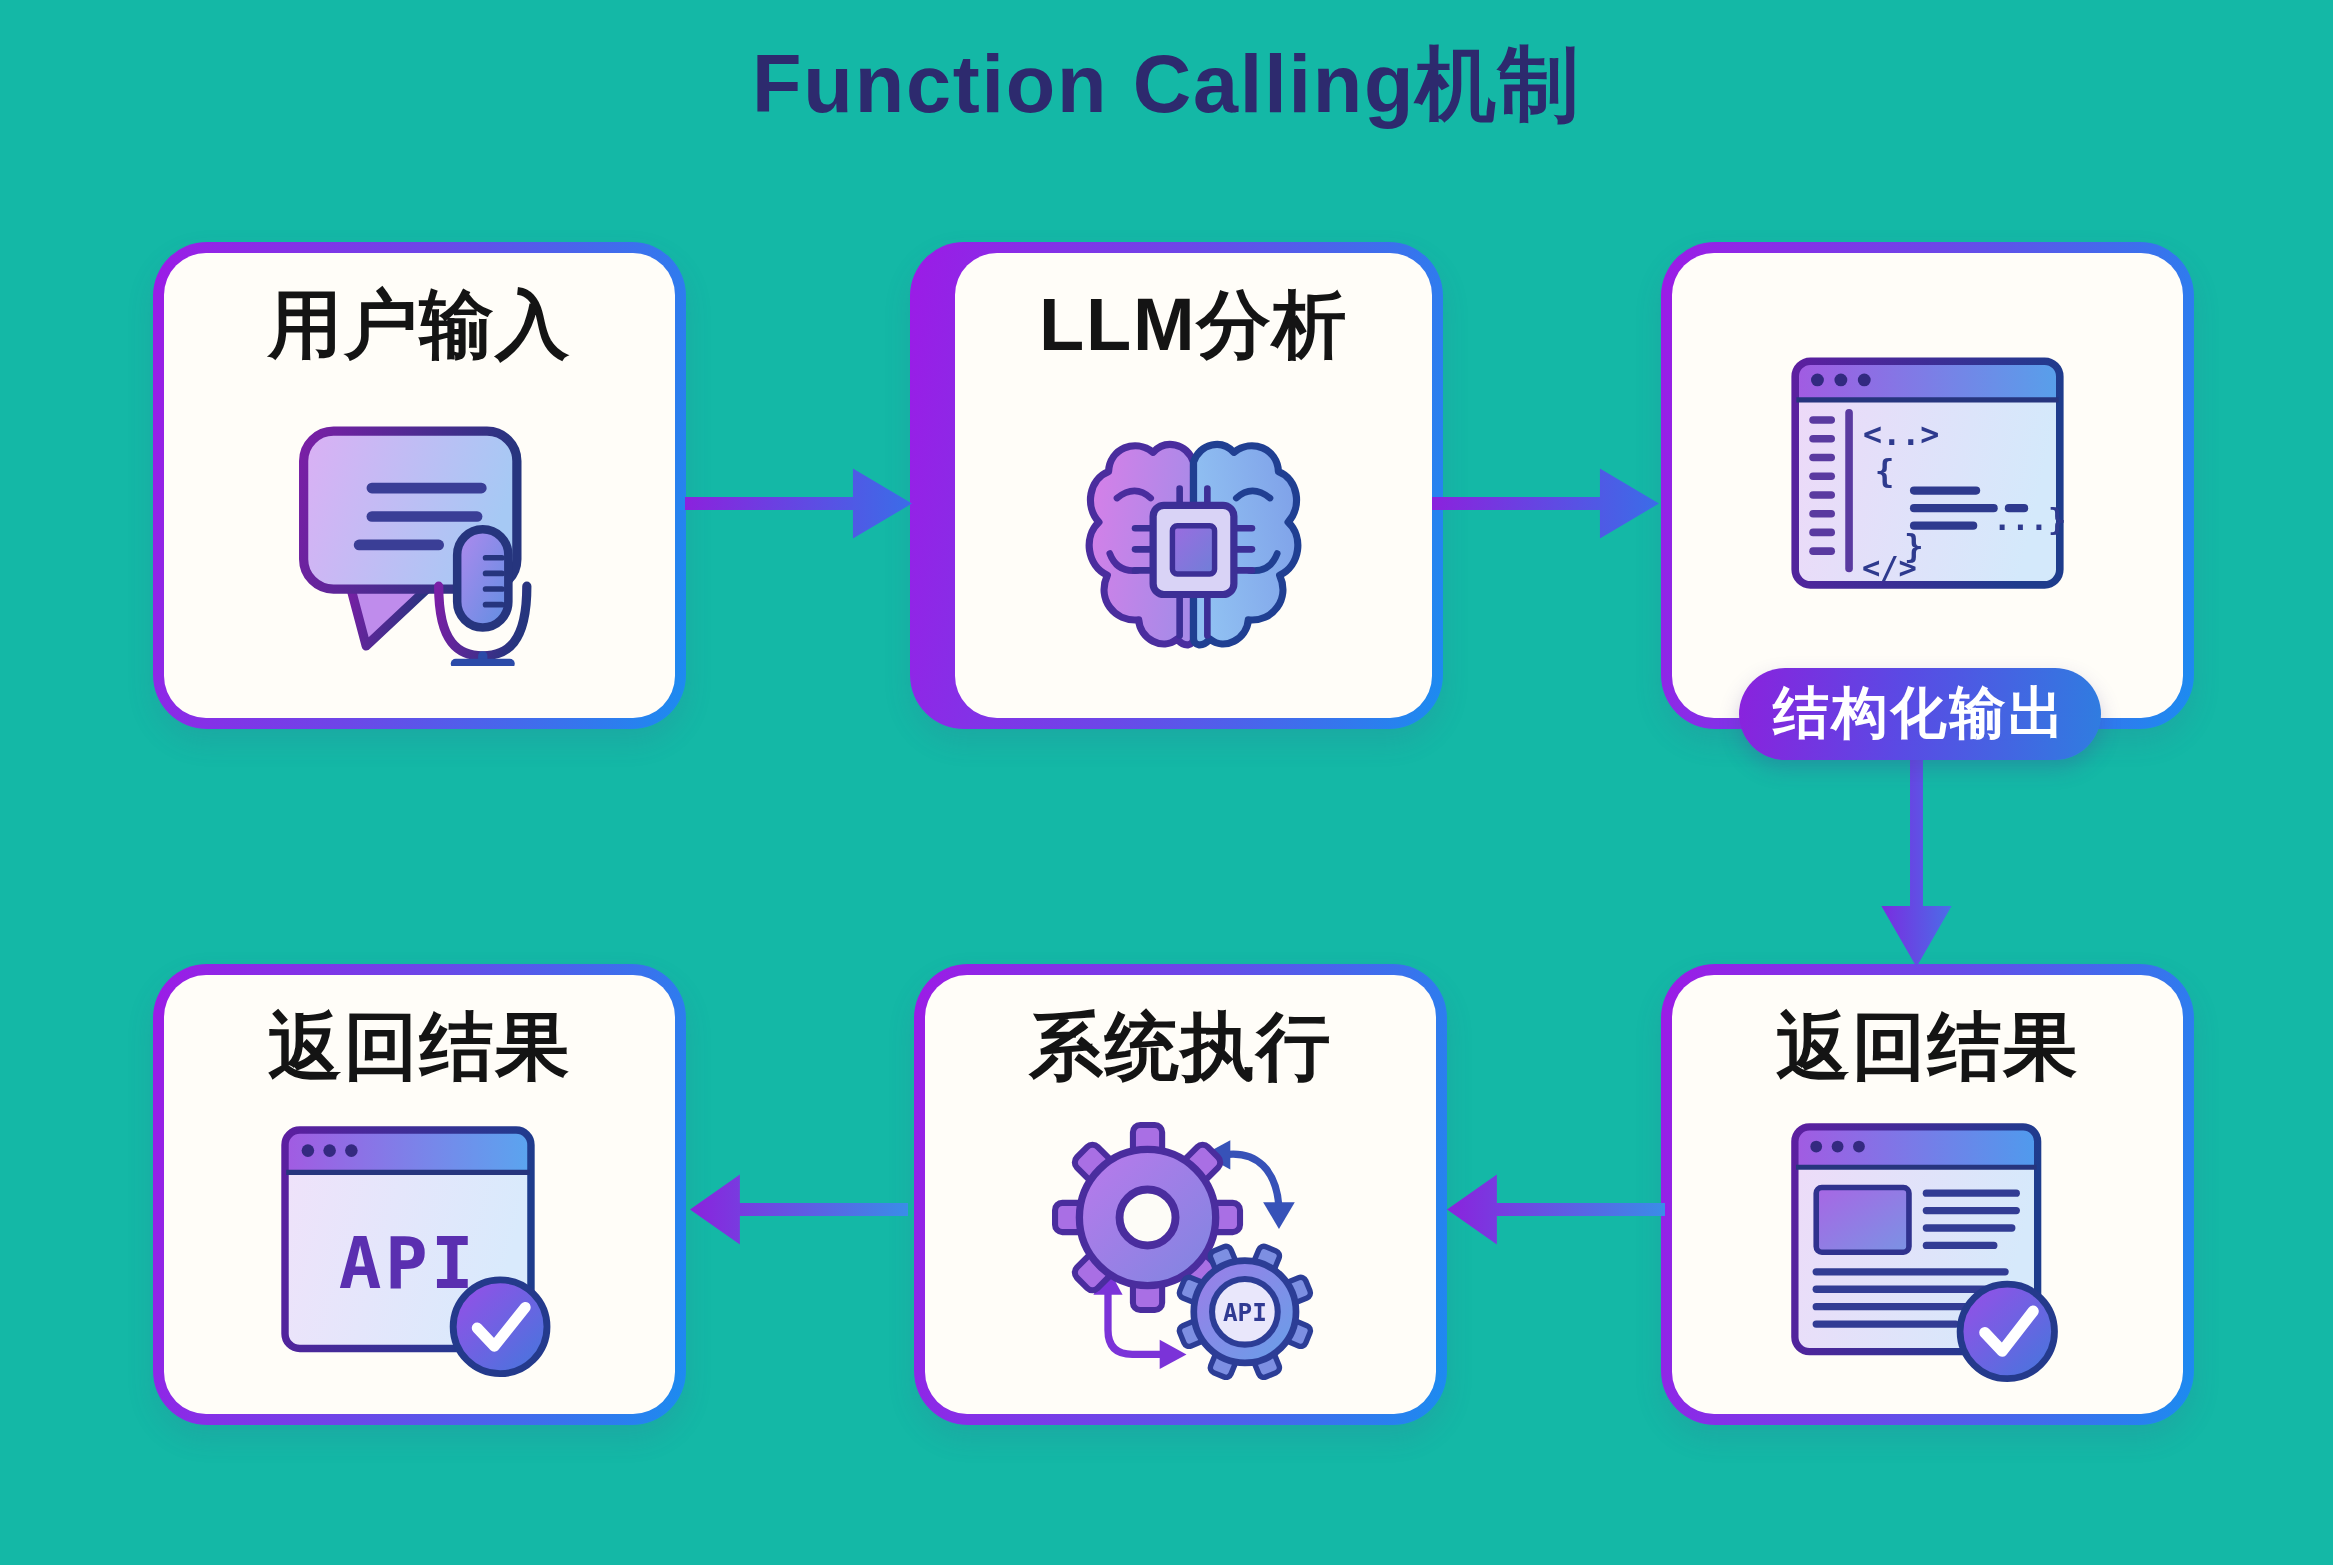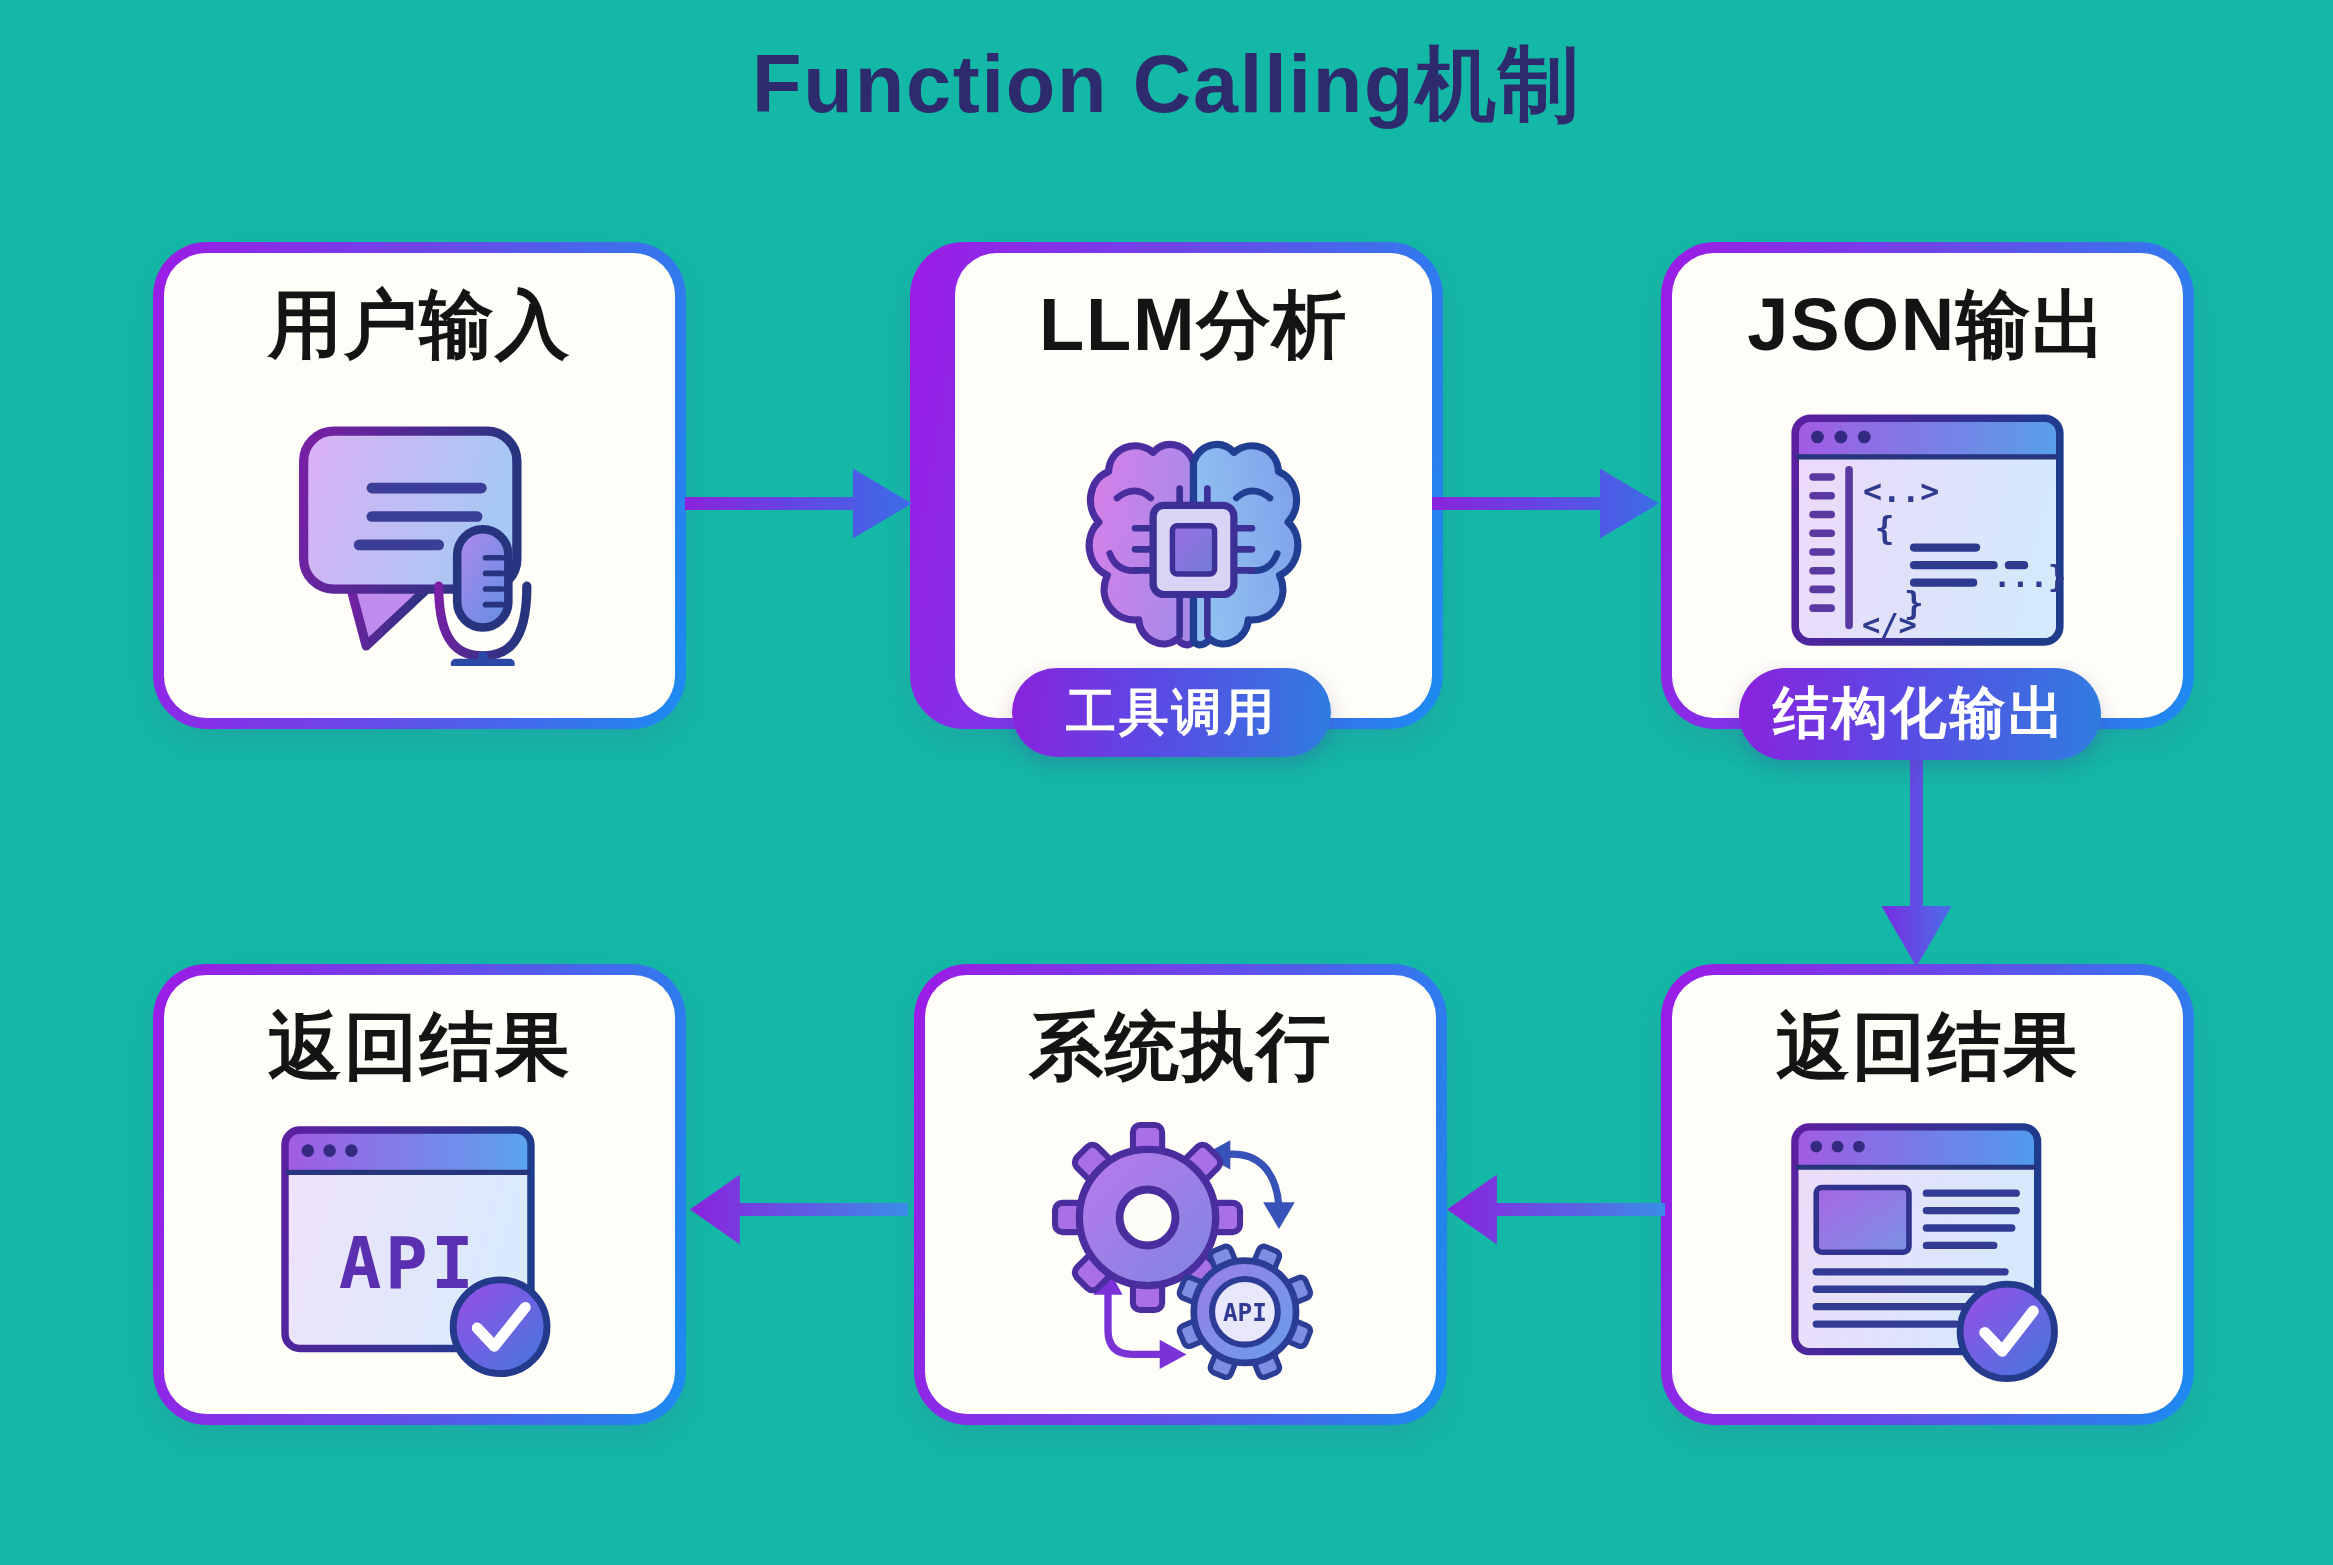--- a/index.html
+++ b/index.html
@@ -130,21 +130,20 @@
             <rect x="128" y="130" width="134" height="148" rx="18" fill="#d9d3f6" stroke="#3c2f96" stroke-width="12"></rect>
             <rect x="160" y="164" width="70" height="80" rx="8" fill="url(#g2c)" stroke="#3c2f96" stroke-width="9"></rect>
           </g>
         </svg>
       </div>
     </div>
   </div>
 
   <div class="node" style="left:1661px;top:242px;width:533px;height:487px;">
     <div class="node-inner">
-      <div class="node-label">JSON输出</div>
       <div class="icon-wrap" style="padding-bottom:24px;">
         <svg width="281" viewBox="0 0 480 410">
           <defs>
             <linearGradient id="g3t" x1="0" y1="0" x2="1" y2="0">
               <stop offset="0" stop-color="#a25be2"></stop>
                 <stop offset="1" stop-color="#57a0ea"></stop>
             </linearGradient>
             <linearGradient id="g3b" x1="0" y1="0" x2="1" y2="0.2">
               <stop offset="0" stop-color="#eed9f8"></stop>
                 <stop offset="1" stop-color="#d4e9fb"></stop>
@@ -340,21 +339,20 @@
           </g>
           <g>
             <circle cx="392" cy="378" r="84" fill="url(#g4k)" stroke="#243a8c" stroke-width="12"></circle>
             <path d="M352 380 L383 413 L438 342" fill="none" stroke="#ffffff" stroke-width="20" stroke-linecap="round" stroke-linejoin="round"></path>
           </g>
         </svg>
       </div>
     </div>
   </div>
 
-  <div class="badge" style="left:1012px;top:668px;width:319px;height:89px;font-size:50px;">工具调用</div>
   <div class="badge" style="left:1739px;top:668px;width:362px;height:92px;font-size:56px;">结构化输出</div>
 
   <svg class="arrow" style="left:685px;top:461px;" width="227" height="85" viewBox="0 0 246 92">
     <defs>
         <linearGradient id="ga1" x1="0" y1="0" x2="1" y2="0">
       <stop offset="0" stop-color="#8b22dd"></stop>
           <stop offset="1" stop-color="#3a6de8"></stop>
         </linearGradient>
       </defs>
     <polygon points="0,39 182,39 182,8 246,46 182,84 182,53 0,53" fill="url(#ga1)"></polygon>

